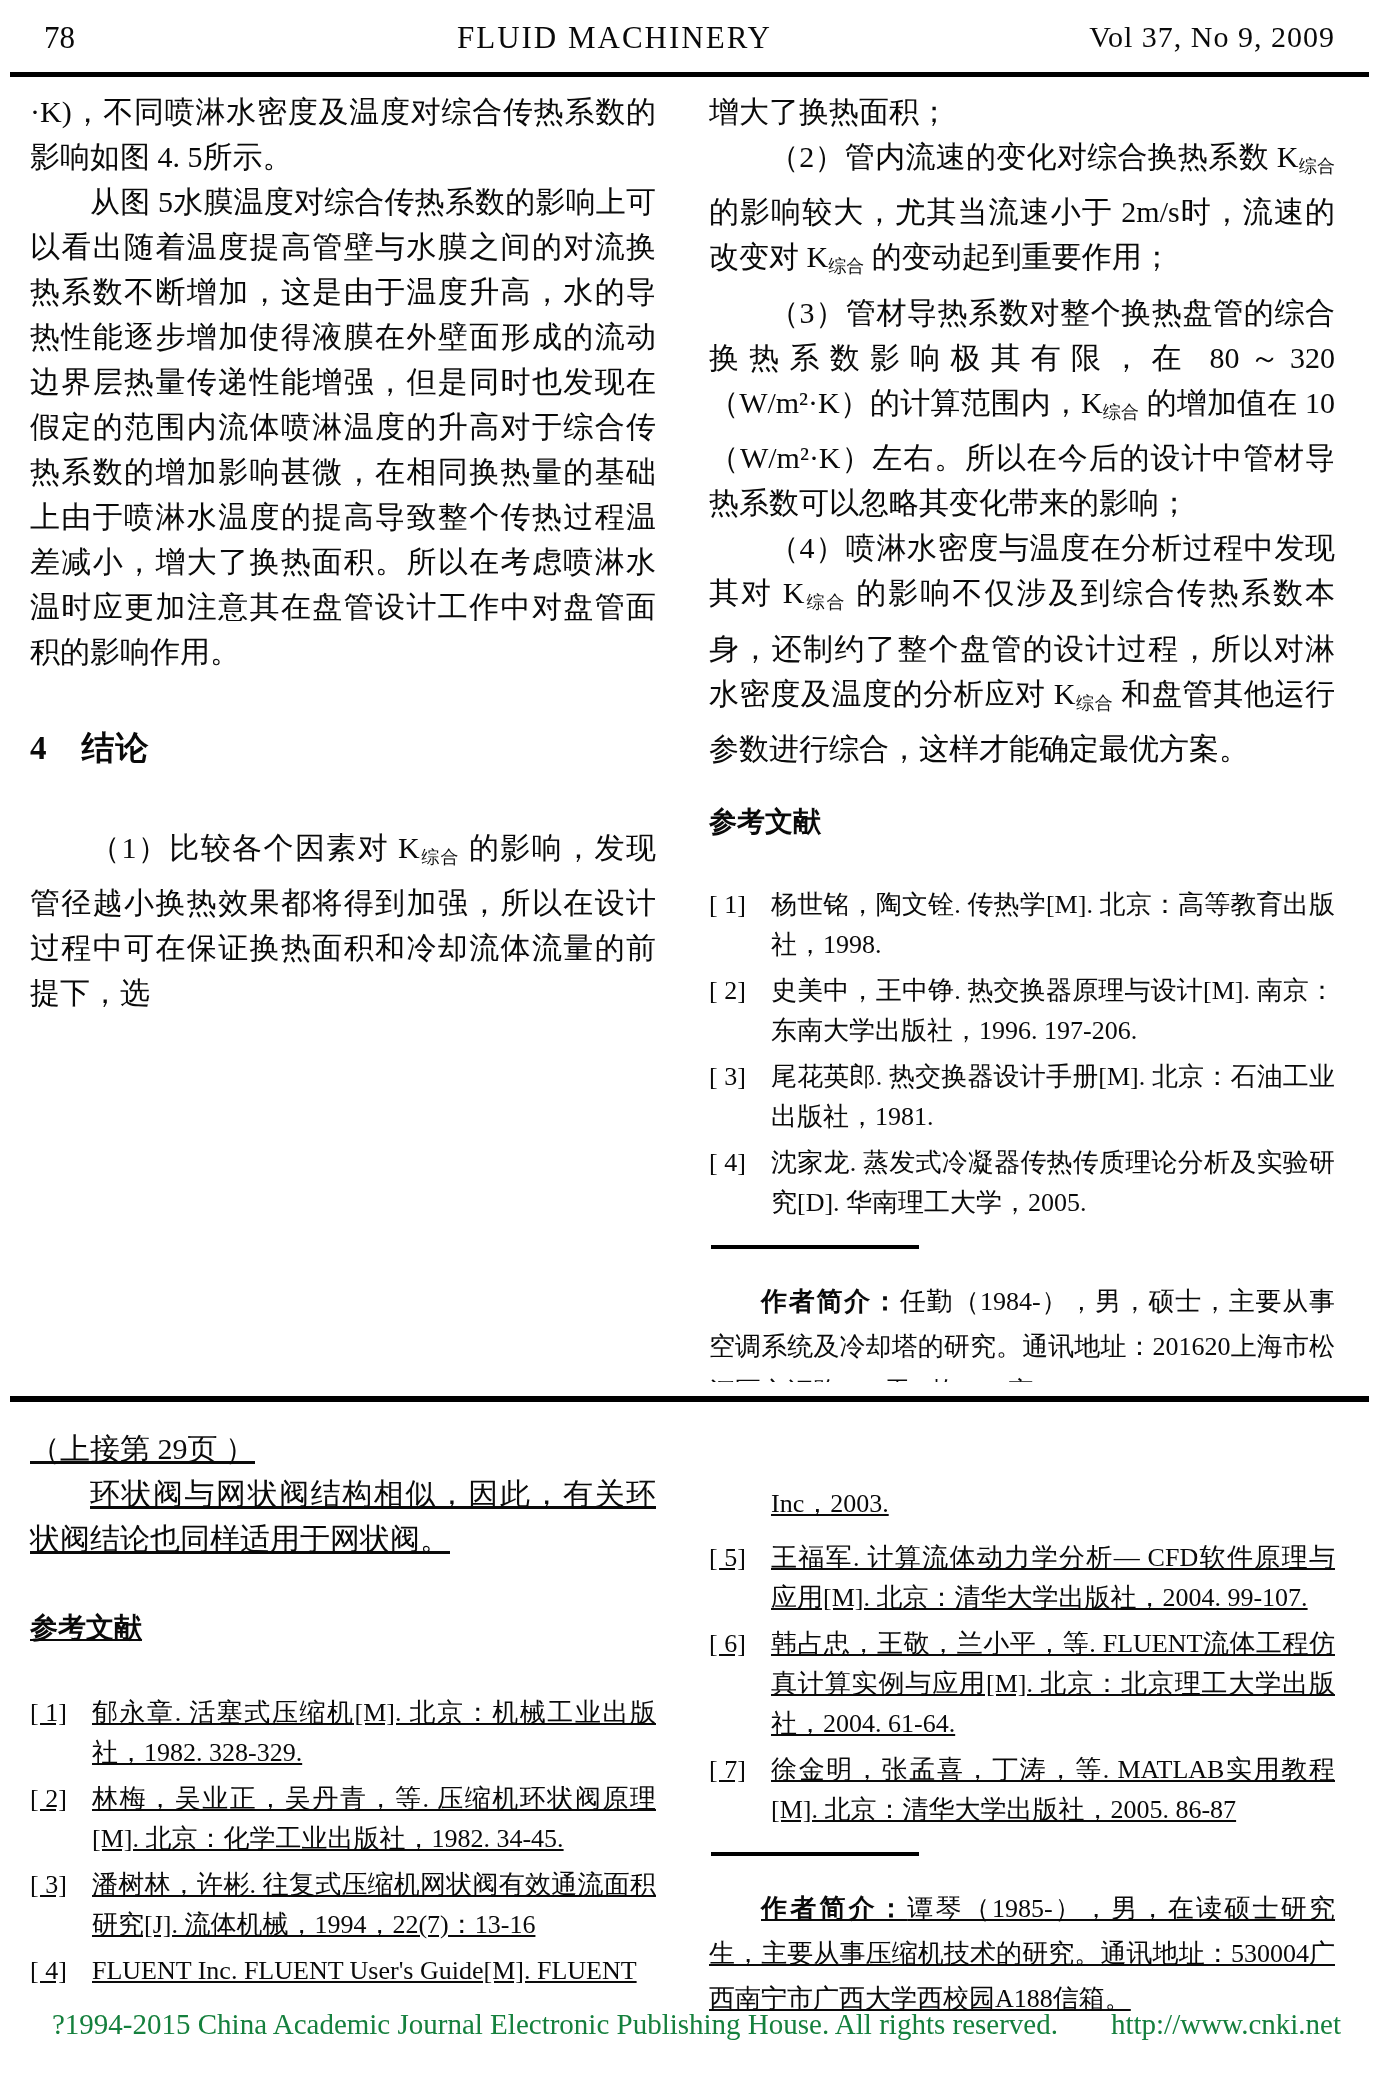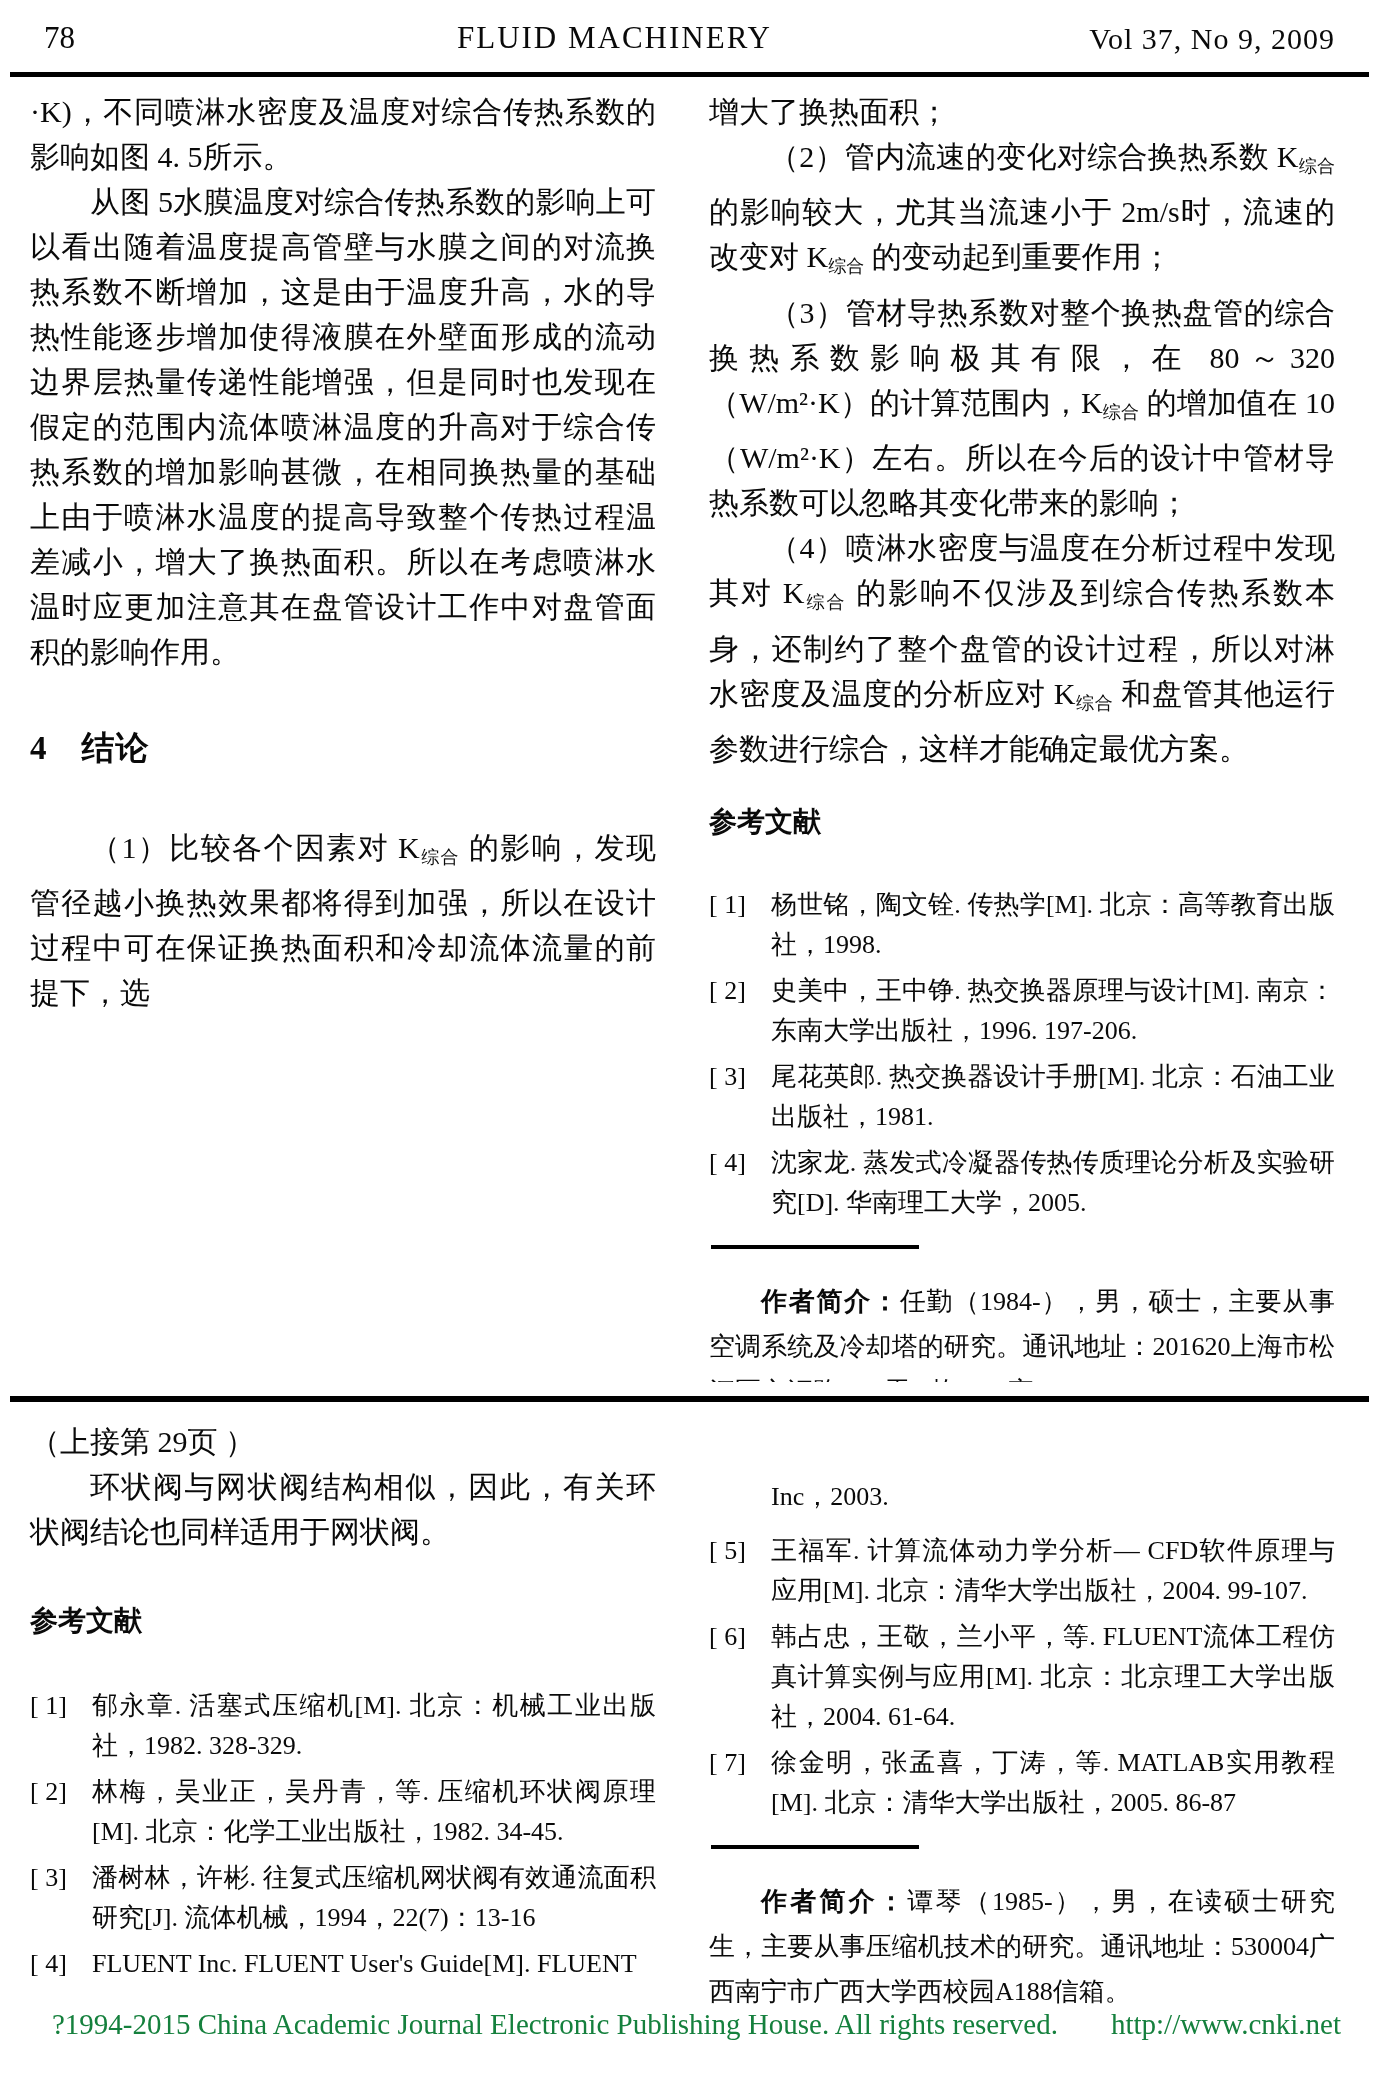--- a/index.html
+++ b/index.html
@@ -6,21 +6,21 @@
   .page{
     position:relative;
     width:1379px;height:2086px;
     background:#ffffff;
     overflow:hidden;
     font-family:"Liberation Serif","DejaVu Serif",serif;
     color:#0a0a0a;
   }
   
   .header{
-    display:flex;justify-content:space-between;align-items:flex-end;
+    display:flex;justify-content:space-between;align-items:flex-start;
     padding:20px 44px 0 44px;
   }
   .header .pageno{font-size:31px;width:140px;}
   .header .journal{font-size:31px;letter-spacing:2px;text-align:center;flex:1;}
   .header .vol{font-size:30px;width:290px;text-align:right;letter-spacing:1px;}
   .rule-full{height:5px;background:#000;margin:16px 10px 0 10px;}
   .rule-mid{height:6px;background:#000;margin:14px 10px 0 10px;}
   
   .columns{display:flex;gap:53px;padding:12px 44px 0 30px;}
   .col{width:632px;}
@@ -45,21 +45,21 @@
   .ref-text{flex:1;font-size:26px;line-height:40px;text-align:justify;}
   .refs.tight{margin-top:46px;}
   
   .short-rule{height:4px;background:#000;width:208px;margin:22px 0 0 2px;}
   p.bio{
     font-size:26px;line-height:45px;text-align:justify;
     margin:30px 0 0 0;text-indent:2em;
   }
   p.bio b{letter-spacing:1px;}
   
-  .columns.bottom{padding-top:17px;}
+  .columns.bottom{padding-top:24px;text-decoration:underline;}
   .cont-note{font-size:30px;line-height:45px;margin:0;}
   .cont-line{font-size:26px;line-height:40px;margin:58px 0 14px 0;padding-left:62px;}
   
   .footer{
     position:absolute;left:0;right:0;top:2008px;
     display:flex;justify-content:space-between;
     padding:0 38px 0 52px;
     color:#15803d;font-size:29px;
   }
 </style>

